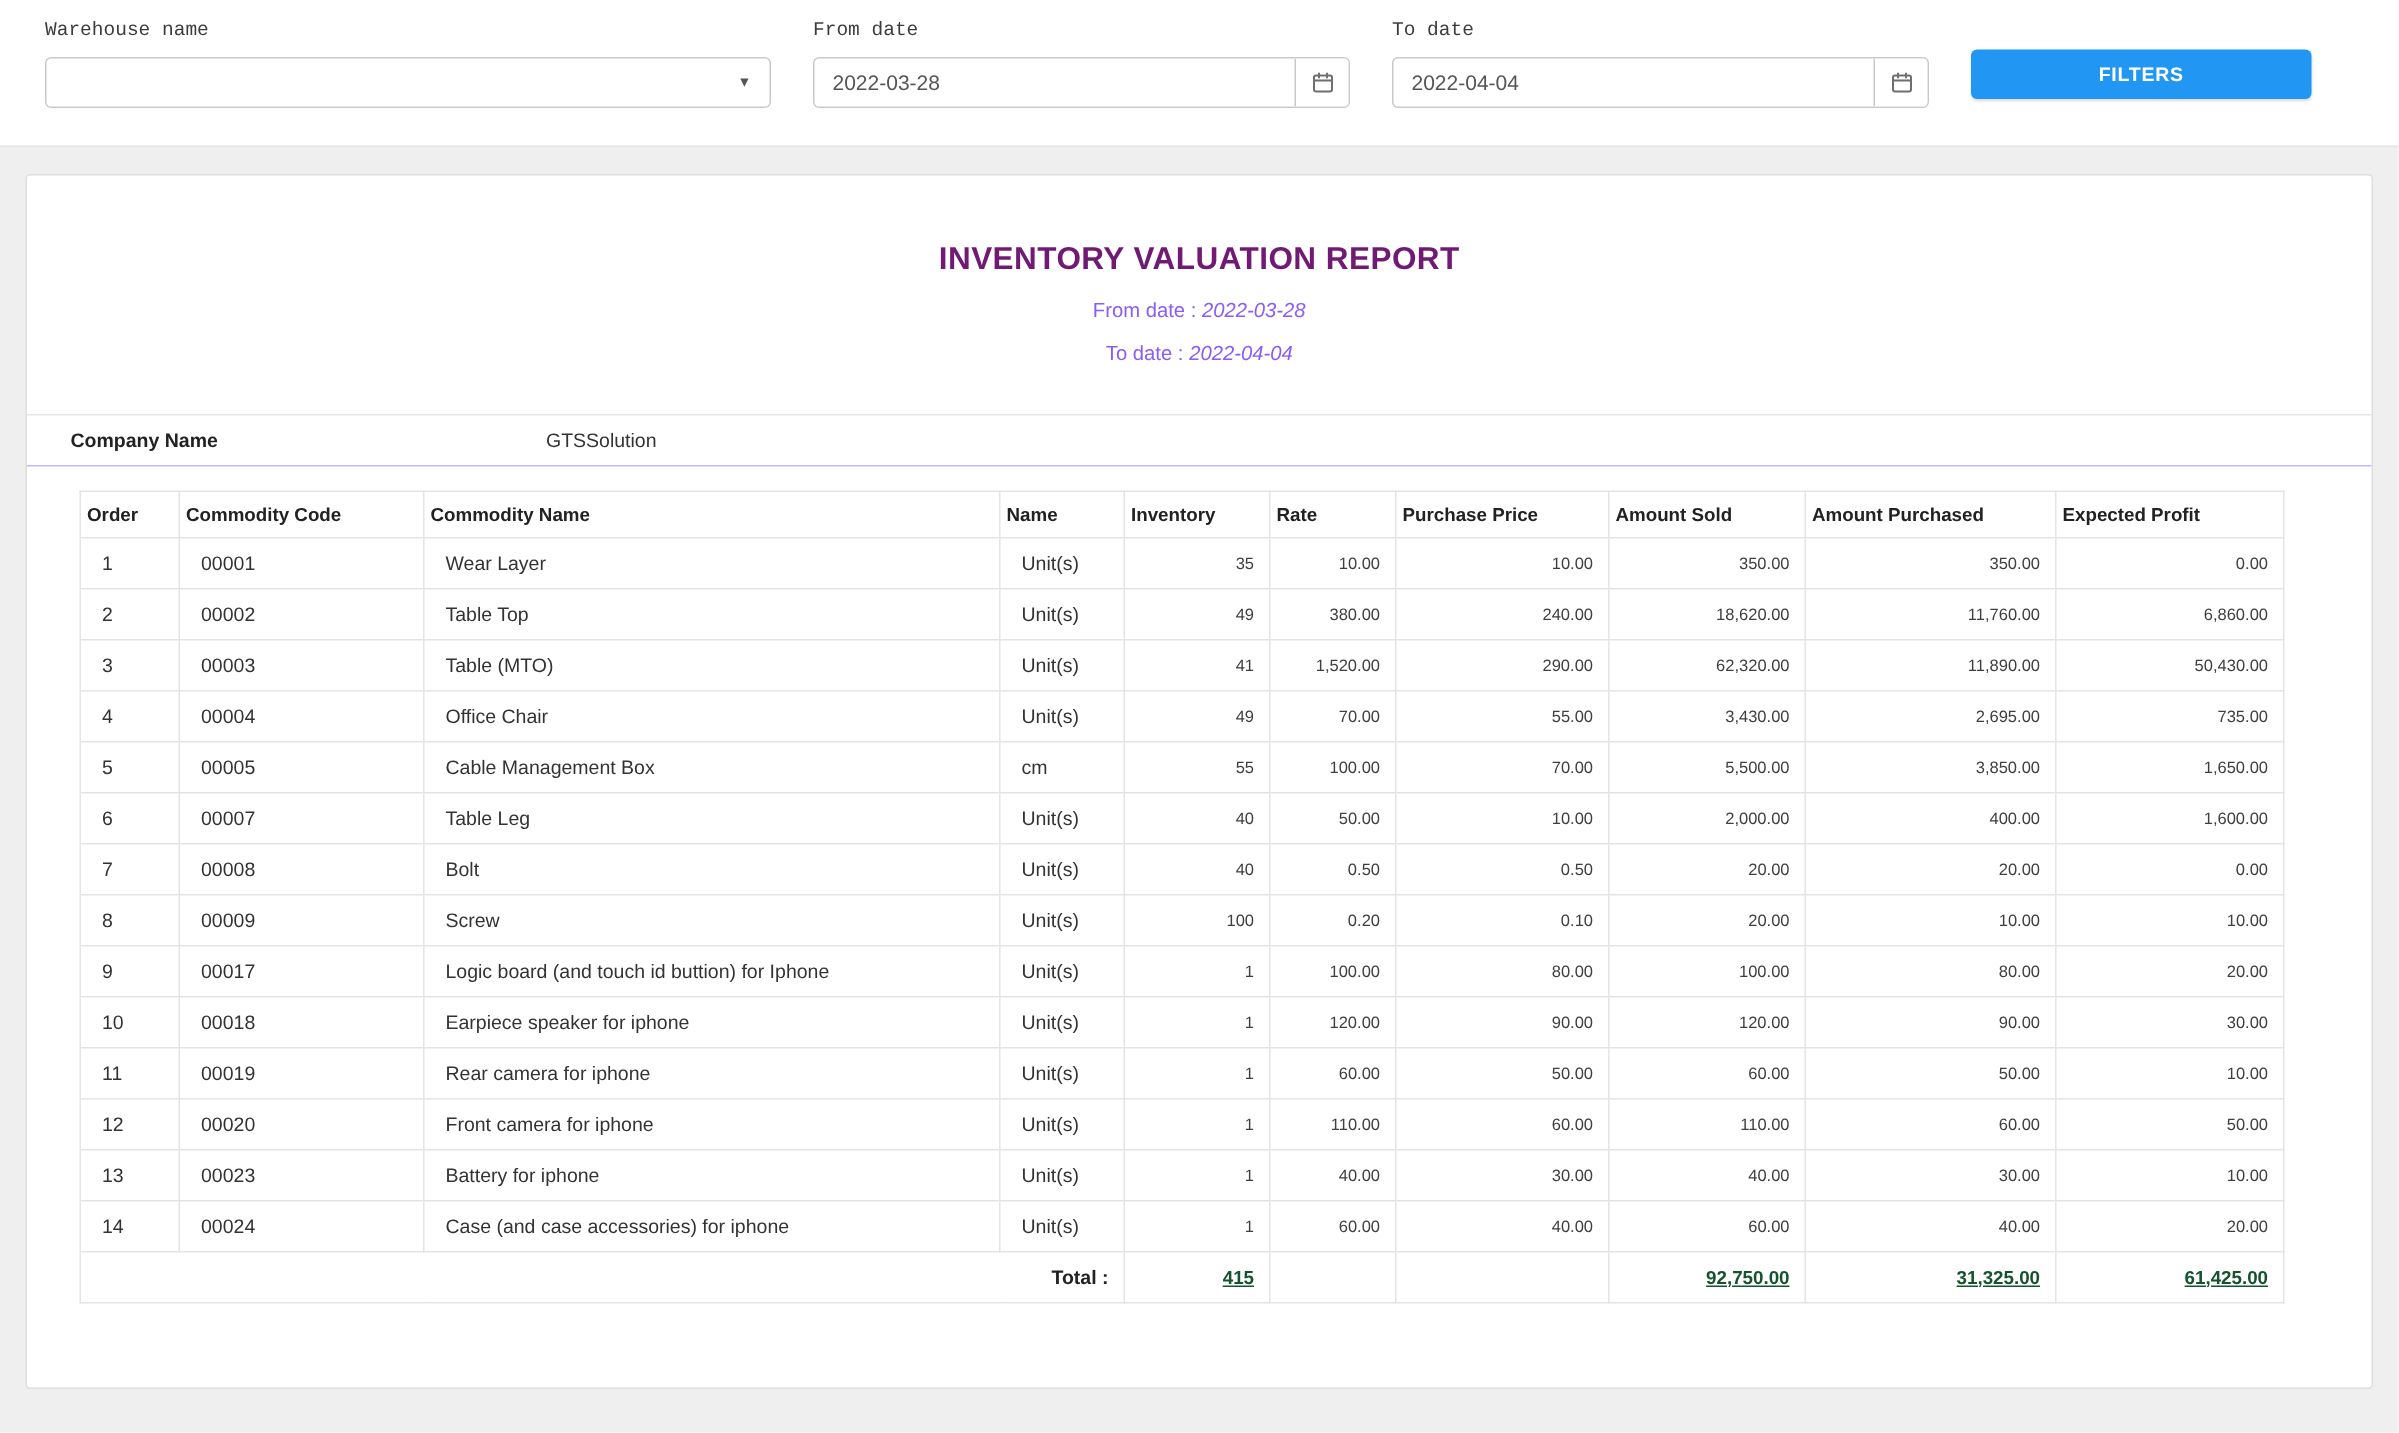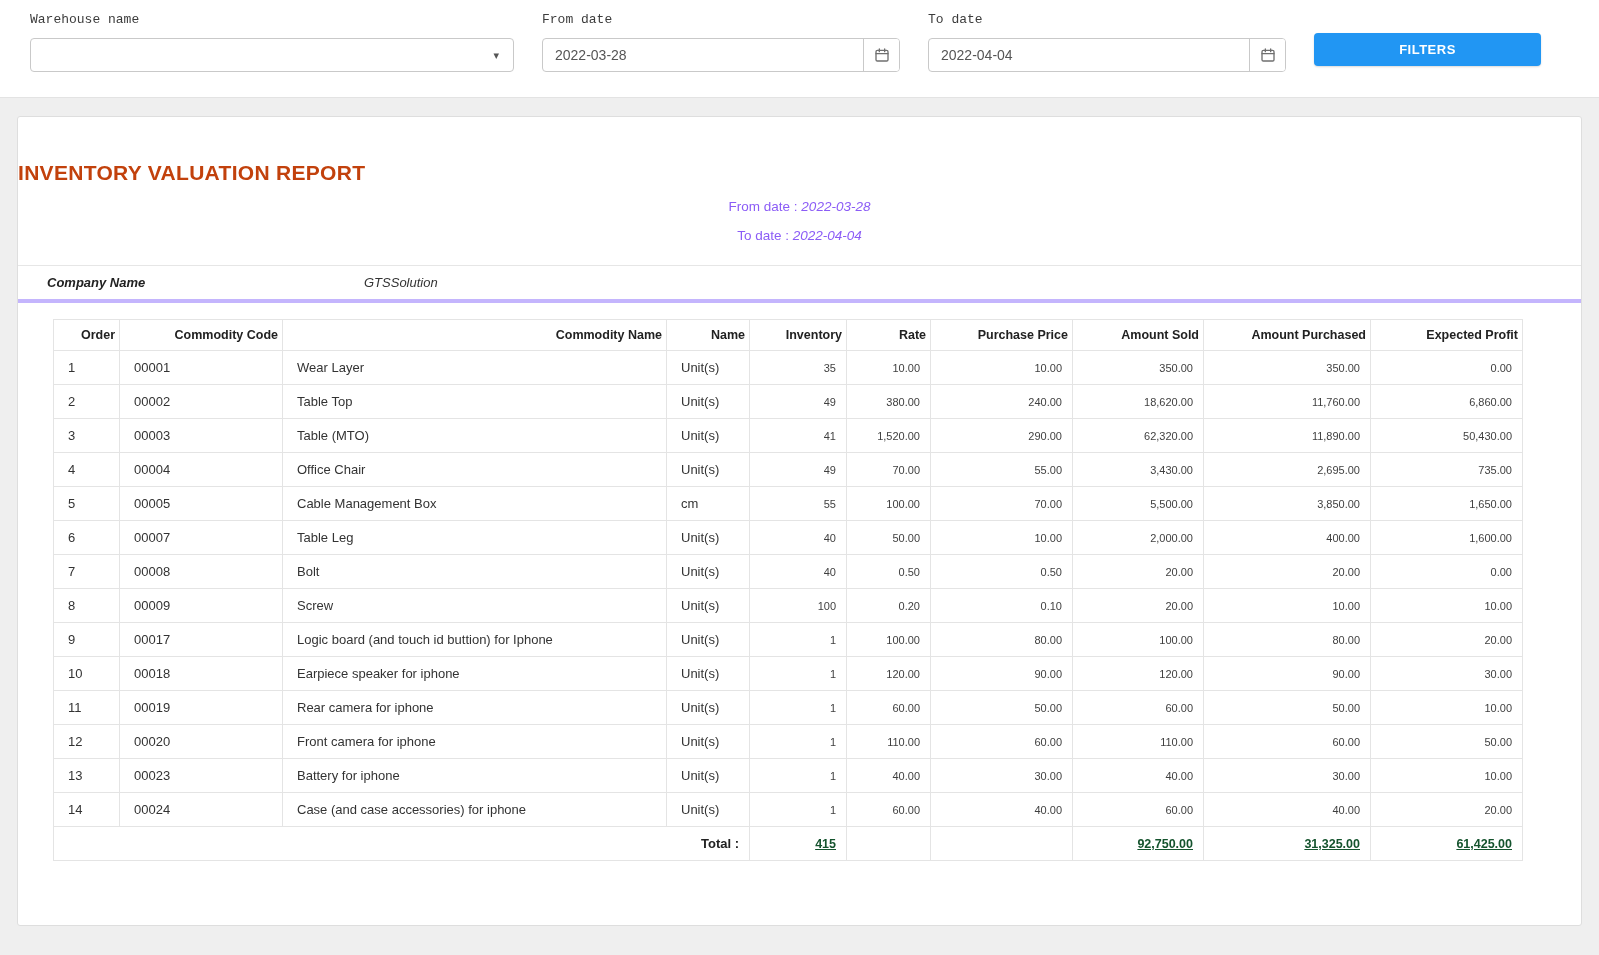--- a/index.html
+++ b/index.html
@@ -58,36 +58,36 @@
   
   .card {
     background: #fff;
     border: 1px solid #dedede;
     border-radius: 3px;
     margin: 18px 17px;
     padding-bottom: 38px;
     min-height: 810px;
   }
   .report-title {
-    text-align: left;
+    text-align: center;
     font-size: 21px;
     font-weight: bold;
-    color: #c2410c;
+    color: #701a75;
     letter-spacing: .3px;
     margin-top: 44px;
   }
   .date-line {
     text-align: center;
     font-size: 13.5px;
     color: #8b5cf6;
     margin-top: 14px;
   }
   .date-line .date-val { font-style: italic; }
 
-  .info-section { margin-top: 22px; border-bottom: 4px solid #c4b5fd; font-style: italic; }
+  .info-section { margin-top: 33px; border-bottom: 1px solid #c4b5fd; }
   .info-row {
     display: flex; align-items: center;
     height: 34px;
     border-top: 1px solid #e6e6e6;
     padding-left: 29px;
     font-size: 13px;
   }
   .info-label { width: 317px; font-weight: bold; color: #222; }
   .info-value { color: #333; text-align: right; }
 
@@ -97,21 +97,21 @@
     table-layout: fixed;
     width: 1469px;
     margin: 16px 35px 0 35px;
   }
   .report-table th, .report-table td { border: 1px solid #e4e4e4; }
   .report-table th {
     height: 31px;
     font-size: 12.5px;
     font-weight: bold;
     color: #222;
-    text-align: right;
+    text-align: left;
     padding: 0 4px;
     background: #fff;
   }
   .report-table td {
     height: 34px;
     font-size: 13px;
     color: #333;
     padding: 0 14px;
     background: #fff;
   }

